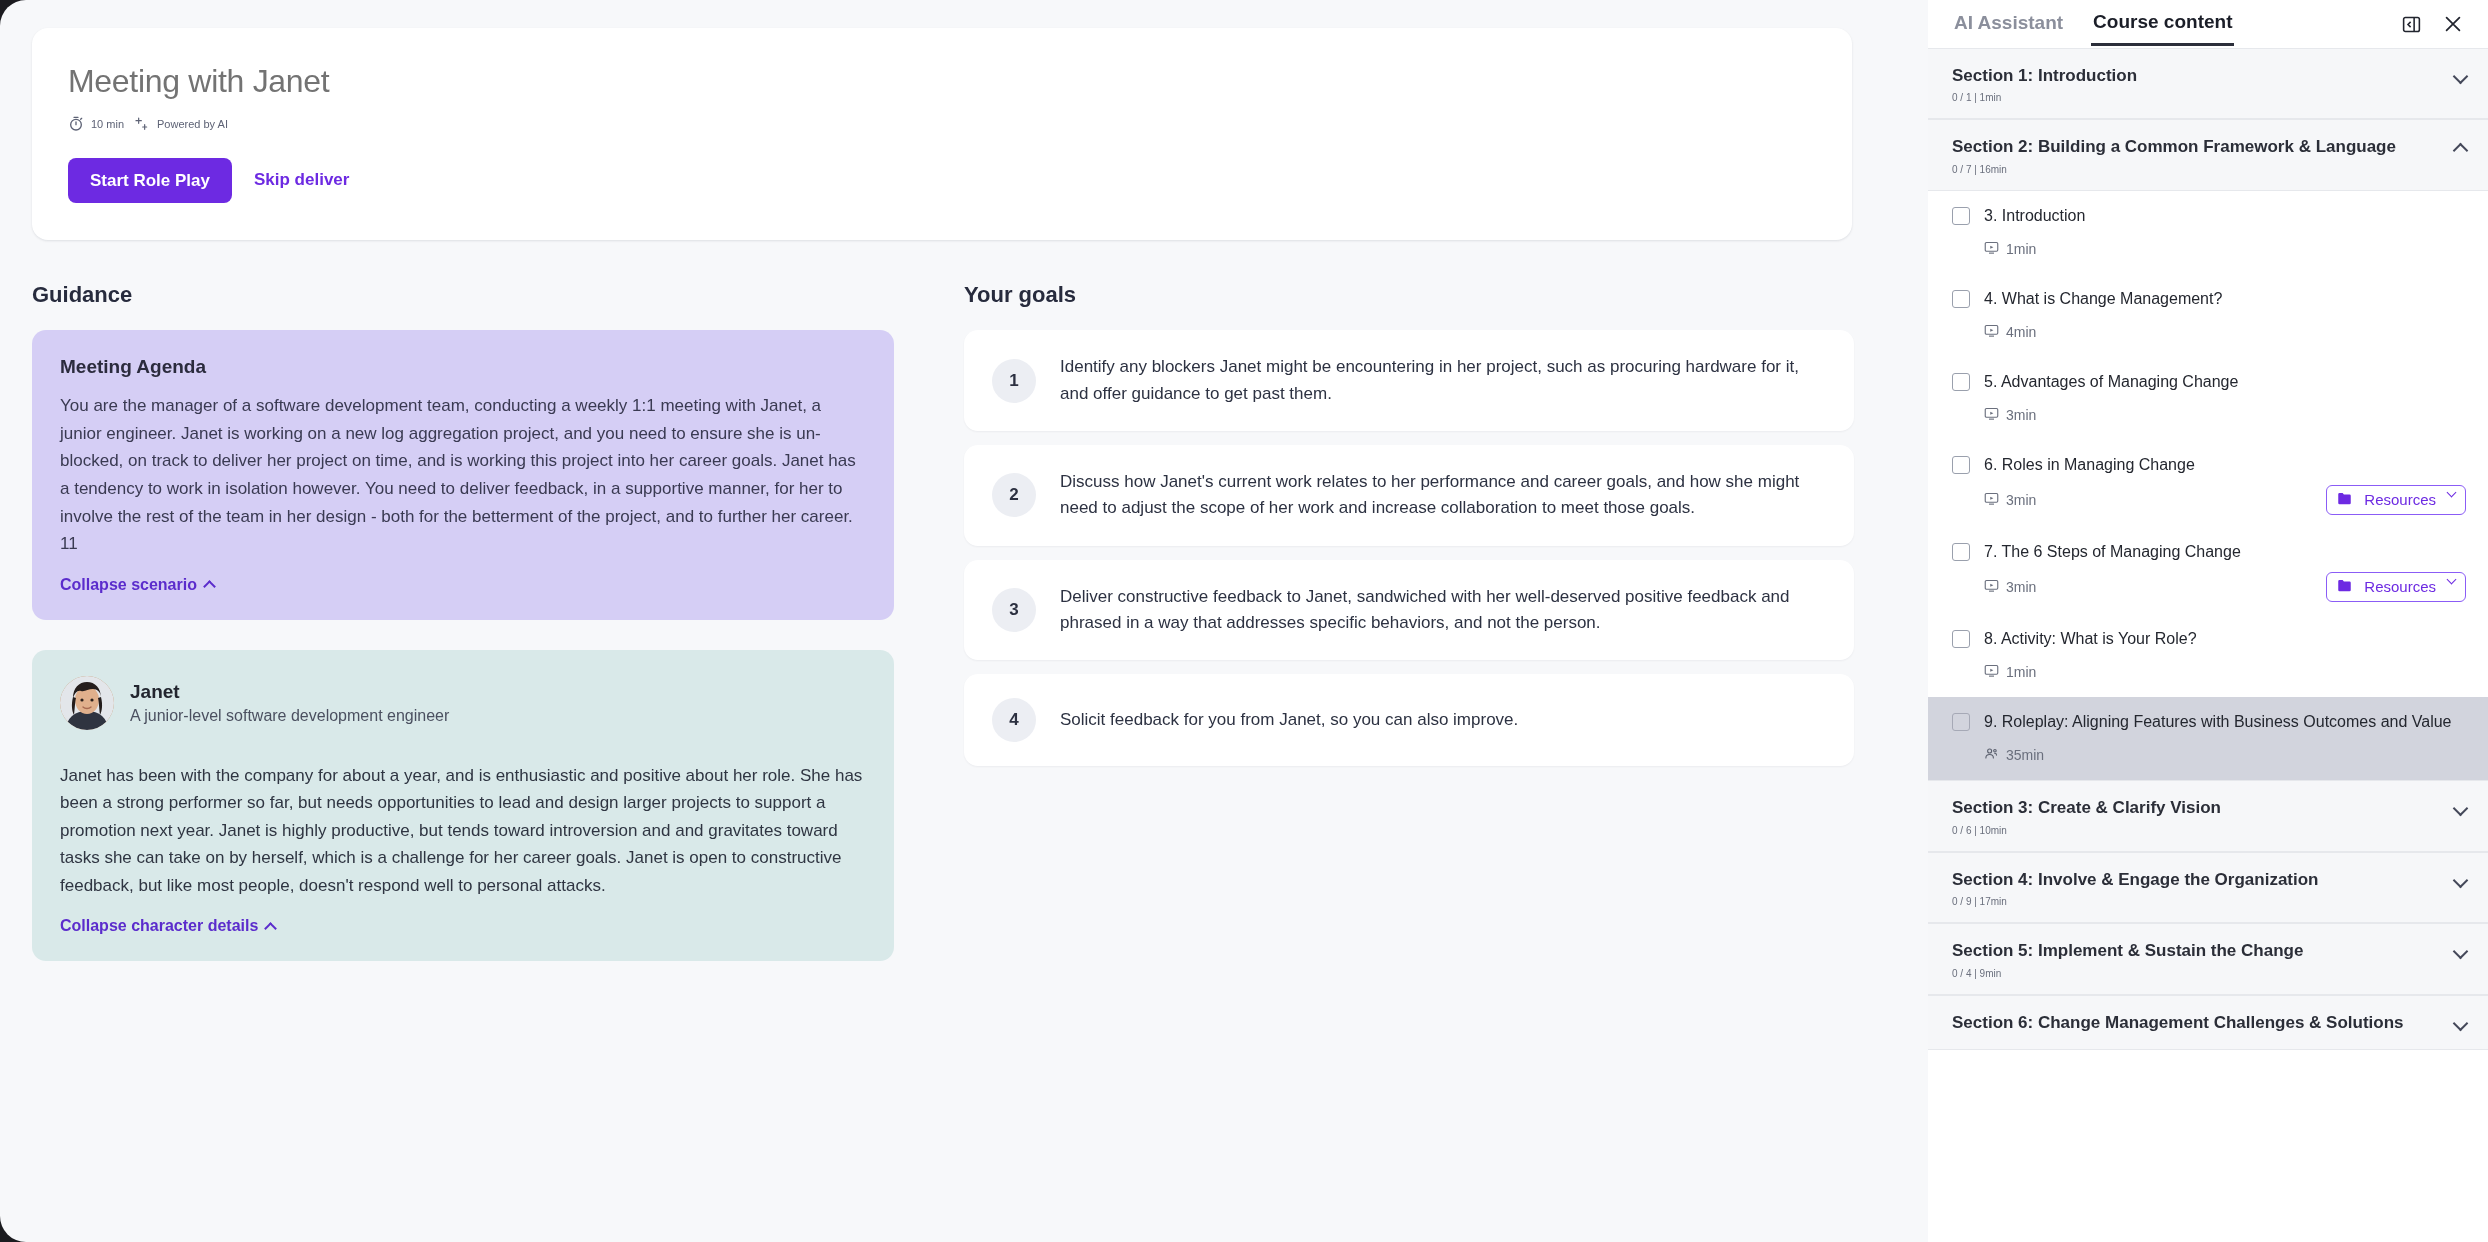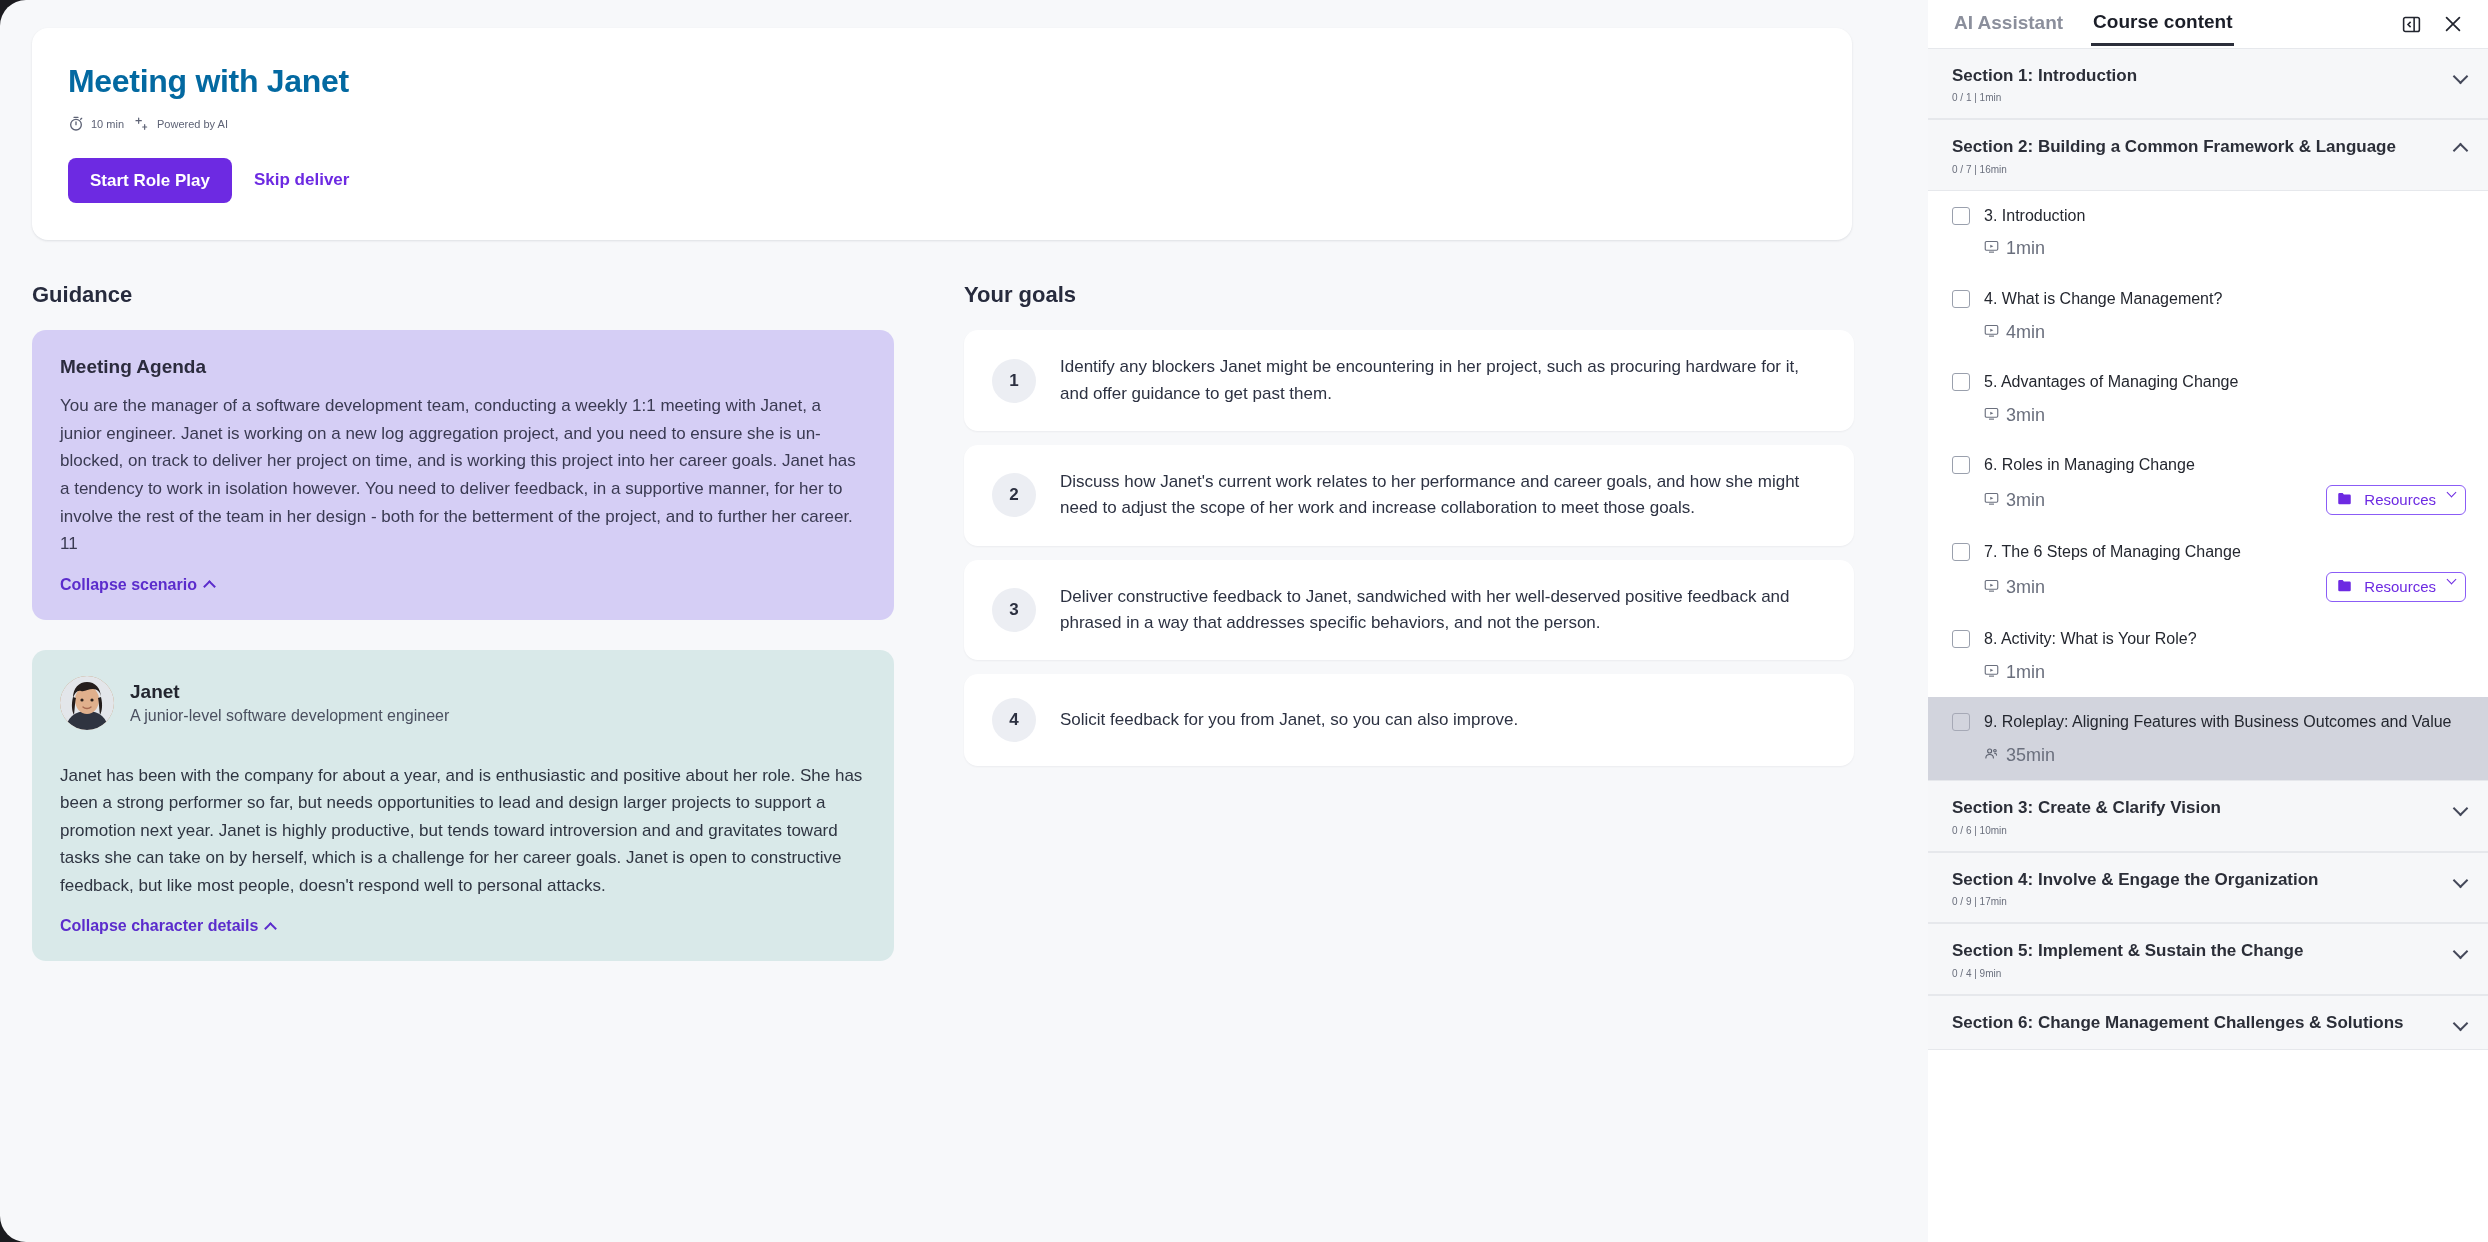--- a/index.html
+++ b/index.html
@@ -32,22 +32,22 @@
   .hero-card {
     background: #ffffff;
     border-radius: 16px;
     padding: 34px 36px 36px 36px;
     box-shadow: 0 1px 3px rgba(16,24,40,.07), 0 1px 2px rgba(16,24,40,.04);
     width: 1820px;
     min-height: 205px;
   }
   .hero-title {
     font-size: 32px;
-    font-weight: 700;
-    color: #0369a1;
+    font-weight: 400;
+    color: #737373;
     letter-spacing: -.3px;
     line-height: 1.2;
   }
   .hero-meta {
     display: flex;
     align-items: center;
     gap: 10px;
     margin-top: 16px;
     font-size: 11px;
     color: #5d6275;
@@ -325,21 +325,21 @@
     display: flex;
     align-items: center;
     margin-top: 9px;
     padding-left: 32px;
     min-height: 26px;
   }
   .lesson-dur {
     display: flex;
     align-items: center;
     gap: 7px;
-    font-size: 18px;
+    font-size: 14px;
     color: #6a6f7d;
   }
   .res-btn {
     margin-left: auto;
     display: inline-flex;
     align-items: flex-start;
     gap: 12px;
     border: 1.4px solid #8b5cf6;
     color: #6d2ae2;
     background: #fff;

